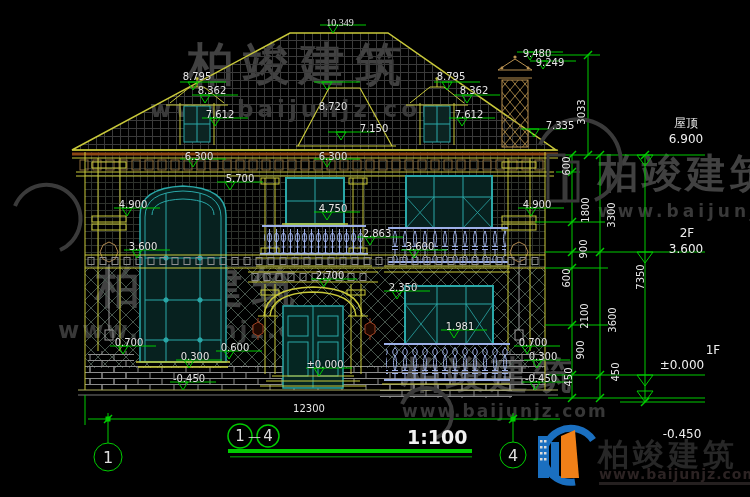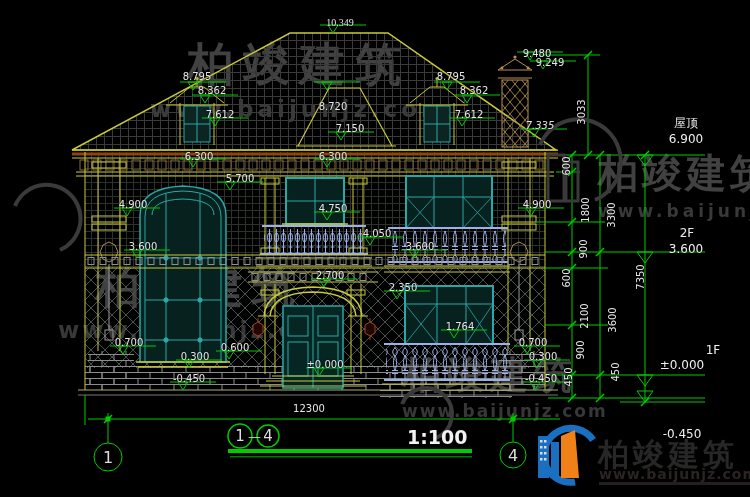--- a/index.html
+++ b/index.html
@@ -415,39 +415,39 @@
           <rect x="544" y="458" width="2.5" height="2.5"></rect>
       </g>
     </g>
   </svg>
 
   <span class="txt" style="left:340px;top:17px;font-family:Liberation Serif, serif;">10.349</span>
   <span class="txt" style="left:197px;top:71px;">8.795</span>
   <span class="txt" style="left:212px;top:85px;">8.362</span>
   <span class="txt" style="left:220px;top:109px;">7.612</span>
   <span class="txt" style="left:333px;top:73px;margin-top:28px;">8.720</span>
-  <span class="txt" style="left:350px;top:123px;">7.150</span>
+  <span class="txt" style="left:350px;top:123px;padding-left:48px;">7.150</span>
   <span class="txt" style="left:451px;top:71px;">8.795</span>
   <span class="txt" style="left:474px;top:85px;">8.362</span>
   <span class="txt" style="left:469px;top:109px;">7.612</span>
   <span class="txt" style="left:537px;top:48px;">9.480</span>
   <span class="txt" style="left:550px;top:57px;">9.249</span>
-  <span class="txt" style="left:540px;top:120px;font-style:italic;">7.335</span>
+  <span class="txt" style="left:560px;top:120px;">7.335</span>
   <span class="txt" style="left:199px;top:151px;">6.300</span>
   <span class="txt" style="left:333px;top:151px;">6.300</span>
   <span class="txt" style="left:240px;top:173px;">5.700</span>
   <span class="txt" style="left:133px;top:199px;">4.900</span>
   <span class="txt" style="left:537px;top:199px;">4.900</span>
   <span class="txt" style="left:333px;top:203px;">4.750</span>
-  <span class="txt" style="left:377px;top:228px;">4.050</span>
+  <span class="txt" style="left:377px;top:228px;">2.863</span>
   <span class="txt" style="left:143px;top:241px;">3.600</span>
   <span class="txt" style="left:420px;top:241px;">3.600</span>
   <span class="txt" style="left:330px;top:270px;">2.700</span>
   <span class="txt" style="left:403px;top:282px;">2.350</span>
-  <span class="txt" style="left:460px;top:321px;">1.764</span>
+  <span class="txt" style="left:460px;top:321px;">1.981</span>
   <span class="txt" style="left:129px;top:337px;">0.700</span>
   <span class="txt" style="left:235px;top:342px;">0.600</span>
   <span class="txt" style="left:195px;top:351px;">0.300</span>
   <span class="txt" style="left:189px;top:373px;">-0.450</span>
   <span class="txt" style="left:325px;top:359px;">±0.000</span>
   <span class="txt" style="left:533px;top:337px;">0.700</span>
   <span class="txt" style="left:543px;top:351px;">0.300</span>
   <span class="txt" style="left:541px;top:373px;">-0.450</span>
 
   <span class="vdim" style="left:566px;top:166px;">600</span>

